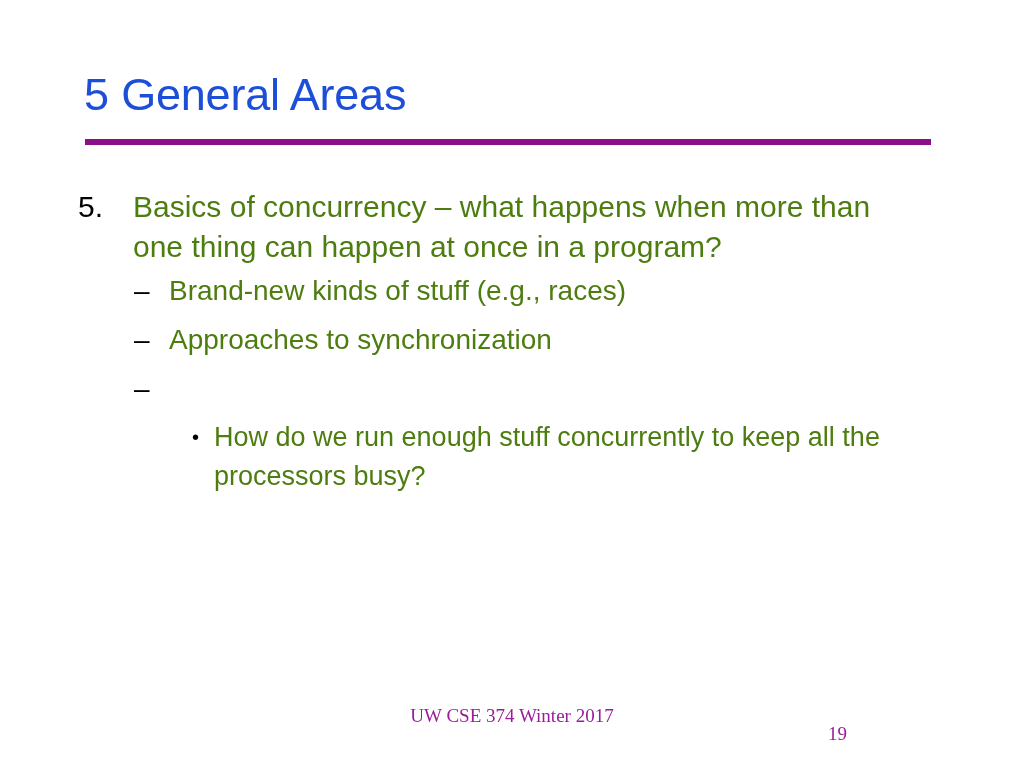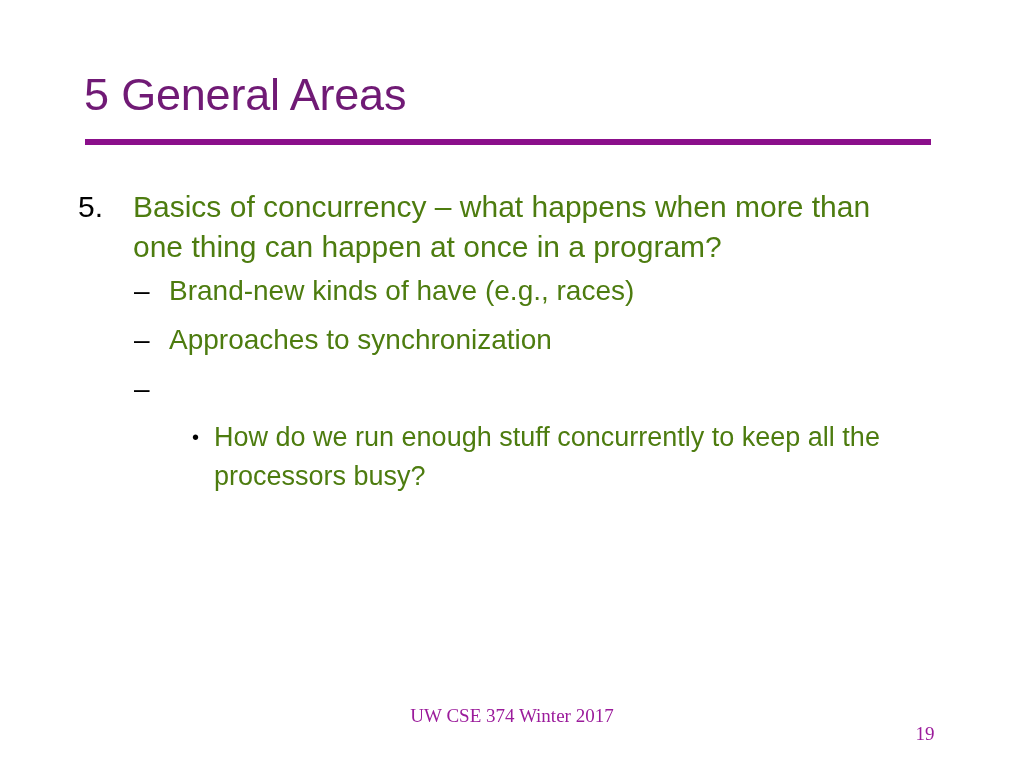--- a/index.html
+++ b/index.html
@@ -25,21 +25,21 @@
   
   .slide-title {
     position: absolute;
     left: 84px;
     top: 68px;
     width: 860px;
     font-family: "Liberation Sans", sans-serif;
     font-size: 45px;
     font-weight: 400;
     line-height: 54px;
-    color: #701a75;
+    color: #1d4ed8;
     letter-spacing: -0.2px;
     white-space: nowrap;
   }
 
   .title-rule {
     position: absolute;
     left: 85px;
     top: 139px;
     width: 846px;
     height: 6px;
@@ -126,24 +126,24 @@
     width: 1024px;
     text-align: center;
     font-family: "Liberation Serif", serif;
     font-size: 19px;
     line-height: 24px;
     color: #9b1b9b;
   }
 
   .footer-page {
     position: absolute;
-    left: 880px;
+    left: 828px;
     top: 722px;
     width: 90px;
-    text-align: center;
+    text-align: left;
     font-family: "Liberation Serif", serif;
     font-size: 19px;
     line-height: 24px;
     color: #9b1b9b;
   }
 </style>
 </head>
 <body>
 
 <div class="slide">
@@ -154,21 +154,21 @@
 
   <div class="body-block">
 
     <div class="bullet-row lvl1">
       <span class="bullet-marker">5.</span>
       <span class="bullet-text">Basics of concurrency – what happens when more than one thing can happen at once in a program?</span>
     </div>
 
     <div class="bullet-row lvl2">
       <span class="bullet-marker">–</span>
-      <span class="bullet-text">Brand-new kinds of have (e.g., races)</span>
+      <span class="bullet-text">Brand-new kinds of stuff (e.g., races)</span>
     </div>
 
     <div class="bullet-row lvl2">
       <span class="bullet-marker">–</span>
       <span class="bullet-text">Approaches to synchronization</span>
     </div>
 
     <div class="bullet-row lvl2">
       <span class="bullet-marker">–</span>
     </div>

